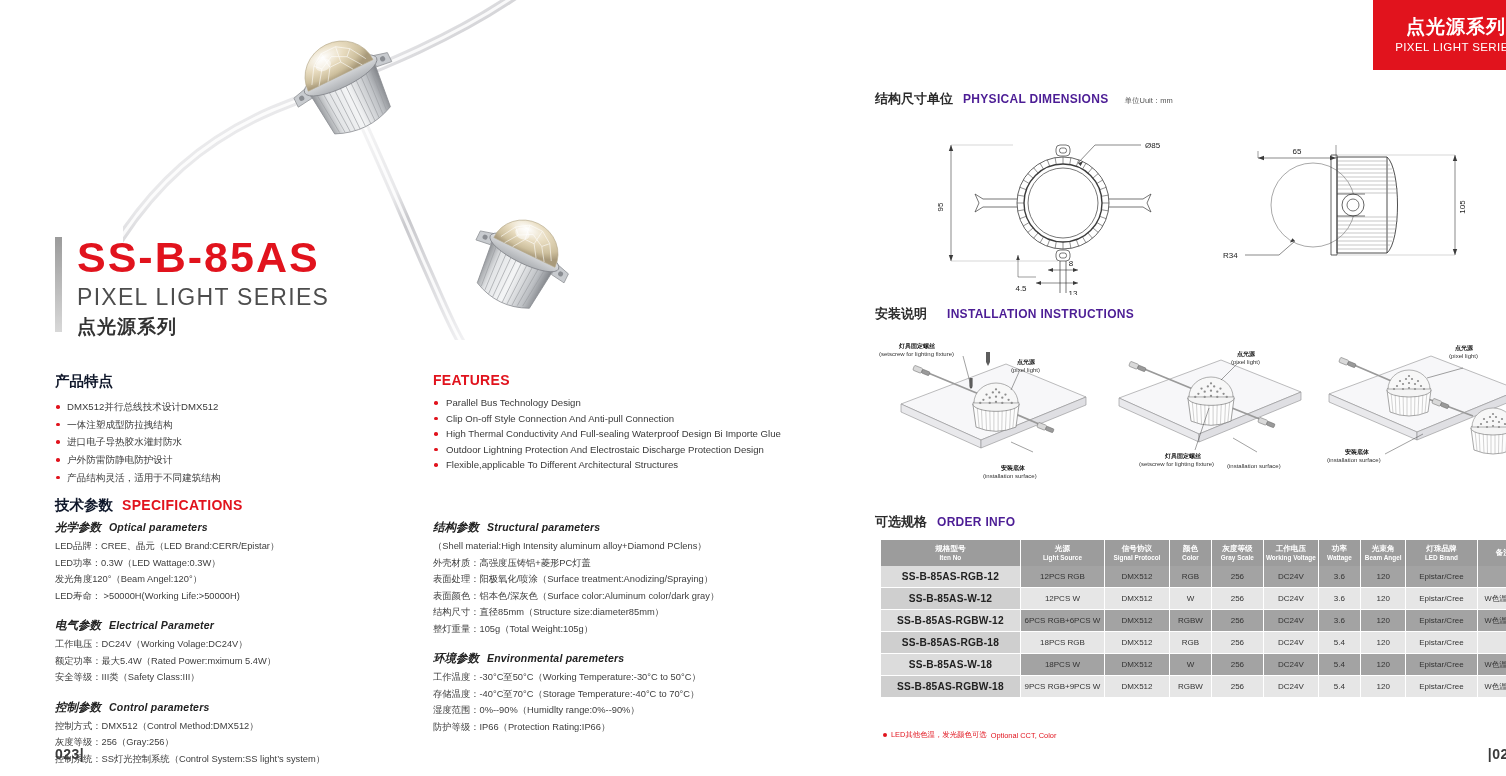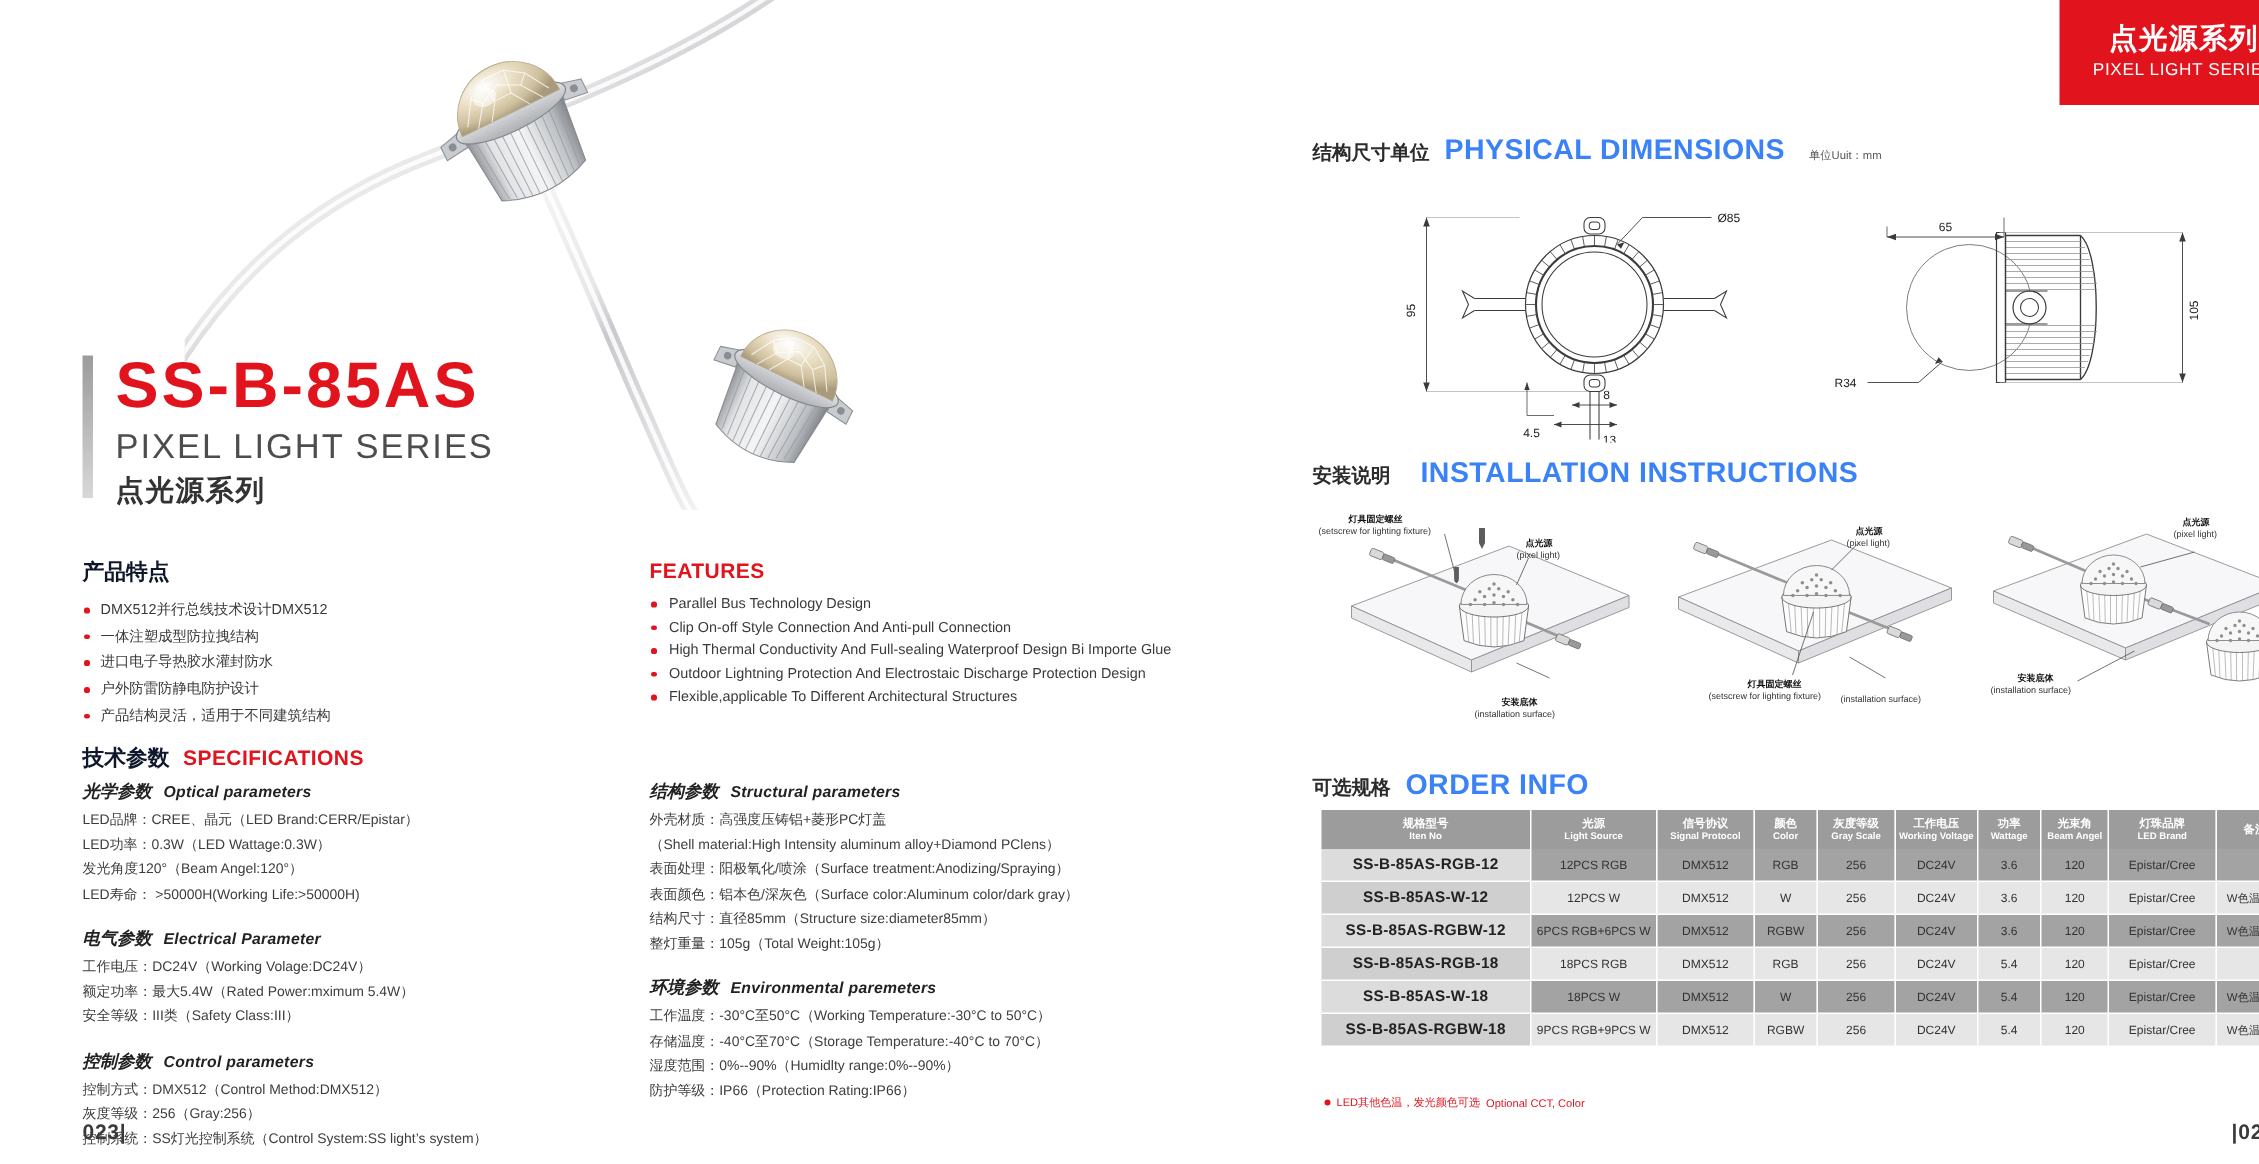--- a/index.html
+++ b/index.html
@@ -89,21 +89,21 @@
   .pagenum-r {
     position: absolute; right: 22px; bottom: 14px;
     font-size: 14px; font-weight: bold; color: #3a3a3a; letter-spacing: .5px;
   }
 
   
   .right { position: absolute; left: 800px; top: 0; width: 706px; height: 776px; }
 
   .r-head { display: flex; align-items: baseline; gap: 10px; }
   .r-head .cn { font-size: 13px; font-weight: bold; color: #2b2b2b; }
-  .r-head .en { font-size: 19px; font-weight: bold; color: #3b82f6; letter-spacing: .3px; }
+  .r-head .en { font-size: 12px; font-weight: bold; color: #4c1d95; letter-spacing: .3px; }
   .r-head .unit { font-size: 7.5px; color: #555; margin-left: 6px; }
 
   .dim-head { position: absolute; left: 42px; top: 90px; }
   .inst-head { position: absolute; left: 42px; top: 305px; gap: 20px; }
   .order-head { position: absolute; left: 42px; top: 513px; }
 
   .drawings { position: absolute; left: 40px; top: 115px; width: 660px; height: 180px; }
   .installs { position: absolute; left: 38px; top: 332px; width: 668px; height: 160px; }
 
   
@@ -318,22 +318,22 @@
         <div class="line">控制系统：SS灯光控制系统（Control System:SS light’s system）</div>
       </div>
     </div>
 
     <div class="spec-col-b">
       <div class="spec-group">
         <div class="gh">
           <span class="cn">结构参数</span>
           <span class="en">Structural parameters</span>
         </div>
+        <div class="line">（Shell material:High Intensity aluminum alloy+Diamond PClens）</div>
         <div class="line">外壳材质：高强度压铸铝+菱形PC灯盖</div>
-        <div class="line">（Shell material:High Intensity aluminum alloy+Diamond PClens）</div>
         <div class="line">表面处理：阳极氧化/喷涂（Surface treatment:Anodizing/Spraying）</div>
         <div class="line">表面颜色：铝本色/深灰色（Surface color:Aluminum color/dark gray）</div>
         <div class="line">结构尺寸：直径85mm（Structure size:diameter85mm）</div>
         <div class="line">整灯重量：105g（Total Weight:105g）</div>
       </div>
       <div class="spec-group">
         <div class="gh">
           <span class="cn">环境参数</span>
           <span class="en">Environmental paremeters</span>
         </div>

